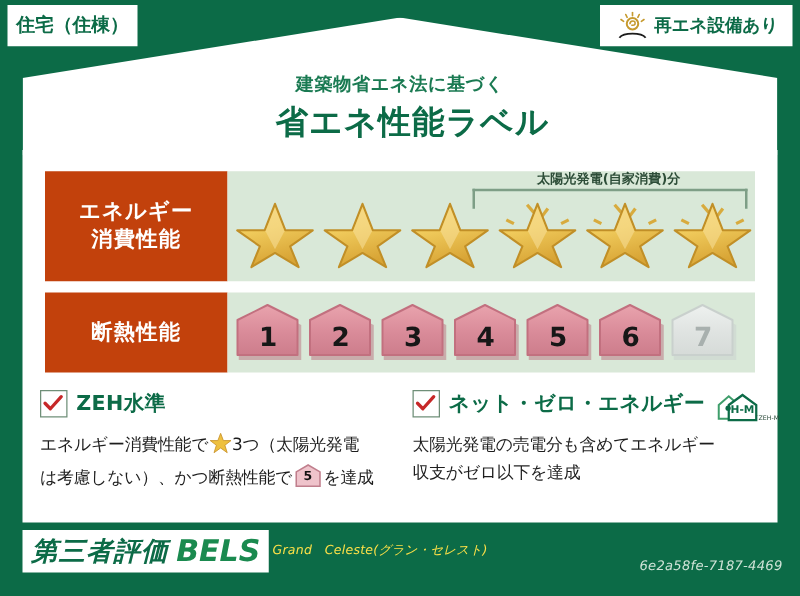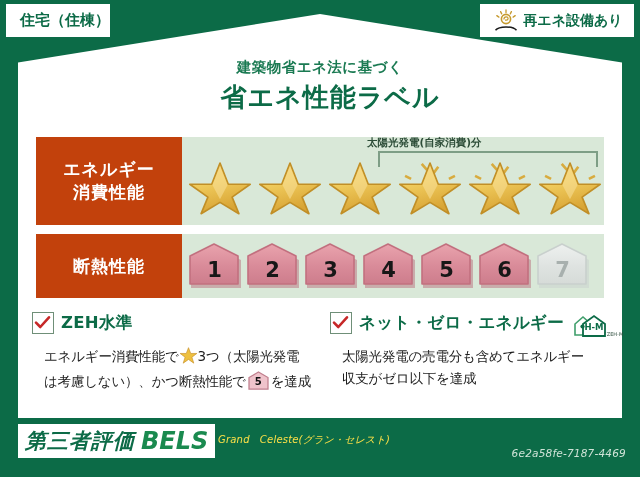--- a/index.html
+++ b/index.html
@@ -26,21 +26,21 @@
   }
 
   
   .corner-tag{
     position:absolute;background:#ffffff;
     display:flex;align-items:center;justify-content:center;
     color:#0c6b47;font-weight:bold;
   }
   #tag-housing{
     left:6px;top:4px;width:104px;height:33px;
-    font-size:15px;letter-spacing:0px;justify-content:flex-end;
+    font-size:15px;letter-spacing:0px;
   }
   #tag-renew{
     right:6px;top:4px;width:152px;height:33px;
     font-size:14px;gap:4px;padding-left:2px;
   }
   #tag-renew .txt{color:#0c6b47;font-weight:bold;}
 
   .sun-ico{width:26px;height:24px;flex:0 0 26px;}
 
   
@@ -75,21 +75,21 @@
     position:absolute;bottom:4px;left:0;
   }
   .star-cell{position:relative;width:68px;height:62px;flex:0 0 68px;}
   .star-cell svg{position:absolute;inset:0;}
 
   #solar-bracket{
     position:absolute;left:196px;top:14px;width:216px;height:14px;
     border:2px solid #7e9e86;border-bottom:none;border-top:2px solid #7e9e86;
   }
   #solar-bracket-label{
-    position:absolute;left:185px;top:-1px;width:240px;
+    position:absolute;left:185px;top:-1px;width:240px;text-align:center;
     font-size:10.5px;color:#2d4d38;font-weight:bold;
   }
 
   
   #houses-wrap{
     display:flex;align-items:center;gap:1px;padding-left:4px;width:100%;
   }
   .house-cell{
     position:relative;width:57px;height:52px;flex:0 0 57px;
     display:flex;align-items:center;justify-content:center;
@@ -112,21 +112,20 @@
     position:relative;flex:0 0 20px;
   }
   .chk svg{position:absolute;left:1px;top:1px;}
   .crit-title{
     font-size:16.5px;font-weight:bold;color:#0c6b47;letter-spacing:.3px;
     white-space:nowrap;
   }
   .crit-body{
     margin-top:6px;font-size:13.5px;line-height:1.6;color:#1d1d1d;
     letter-spacing:-.2px;
-    margin-left:12px;
   }
   .inline-star{display:inline-block;vertical-align:-3px;margin:0 1px;}
   .inline-house{
     display:inline-block;vertical-align:-4px;margin:0 2px;position:relative;
     width:21px;height:19px;
   }
   .inline-house span{
     position:absolute;inset:0;display:flex;align-items:center;
     justify-content:center;font-size:10px;font-weight:bold;color:#111;
     padding-top:3px;

